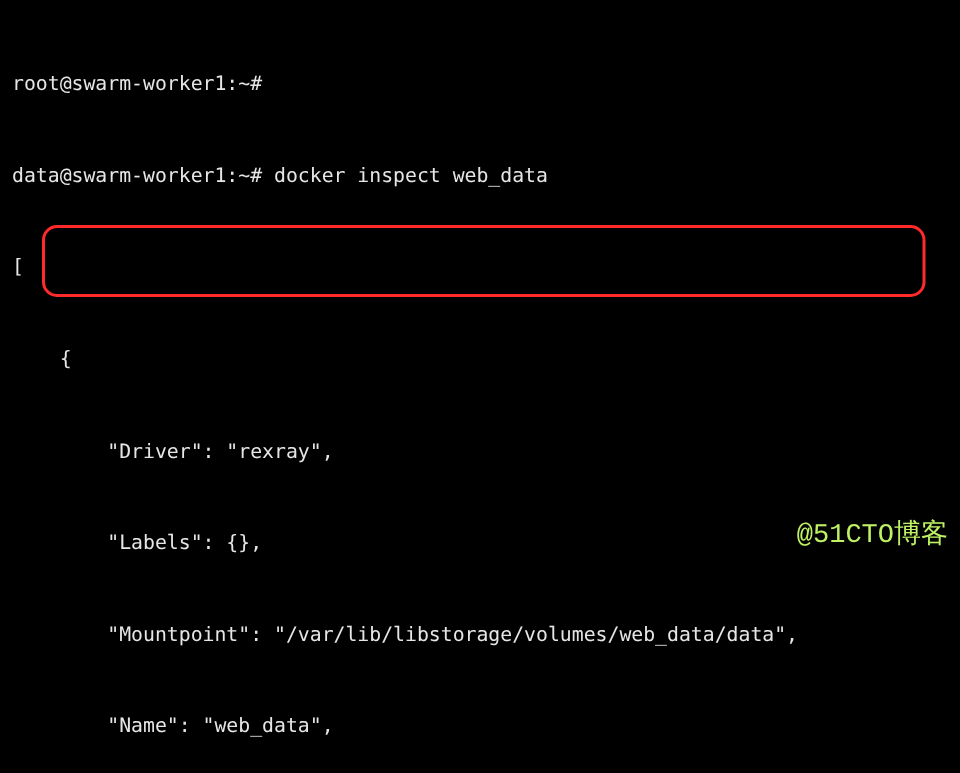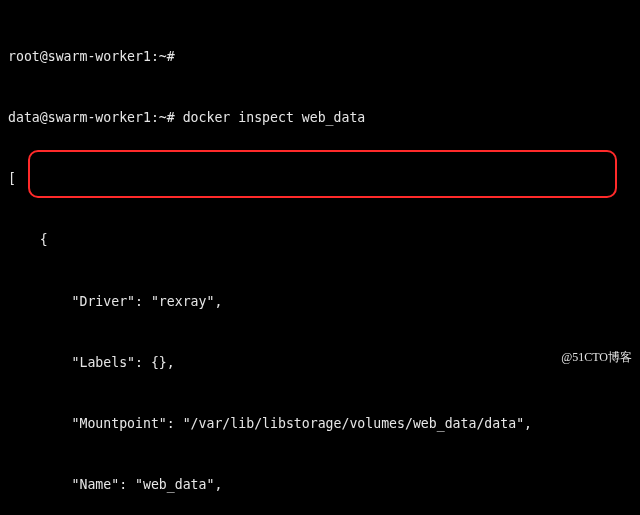--- a/index.html
+++ b/index.html
@@ -30,23 +30,23 @@
     position: absolute;
     border: 2px solid #ff2a2a;
     border-radius: 10px;
     pointer-events: none;
     z-index: 5;
   }
   .watermark {
     position: absolute;
     right: 8px;
     bottom: 8px;
-    color: #e5e5e5;
-    font-family: Liberation Serif, serif;
-    font-size: 12px;
+    color: #bef264;
+    font-family: Liberation Mono, monospace;
+    font-size: 18px;
     pointer-events: none;
     z-index: 2;
   }
 </style>
 </head>
 <body>
 
 <div class="terminal">
   <div class="line">root@swarm-worker1:~#</div>
   <div class="line">data@swarm-worker1:~# docker inspect web_data</div>

